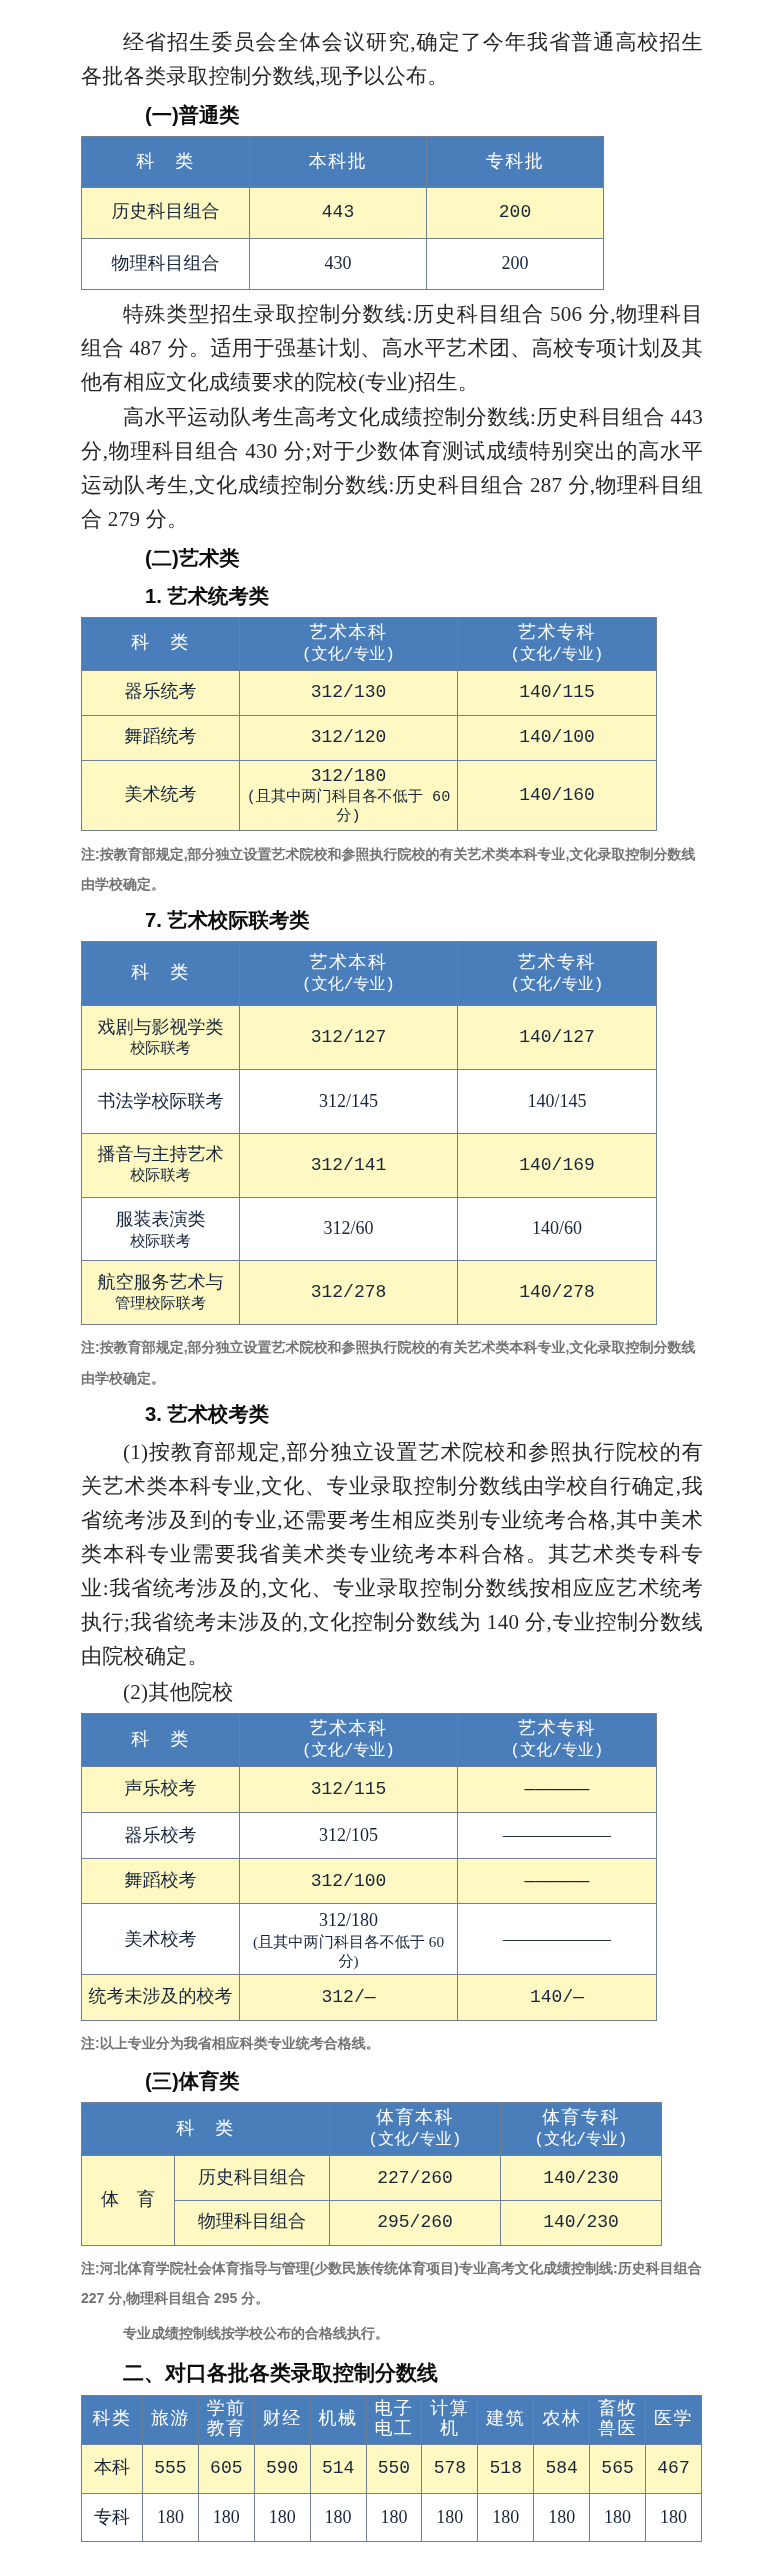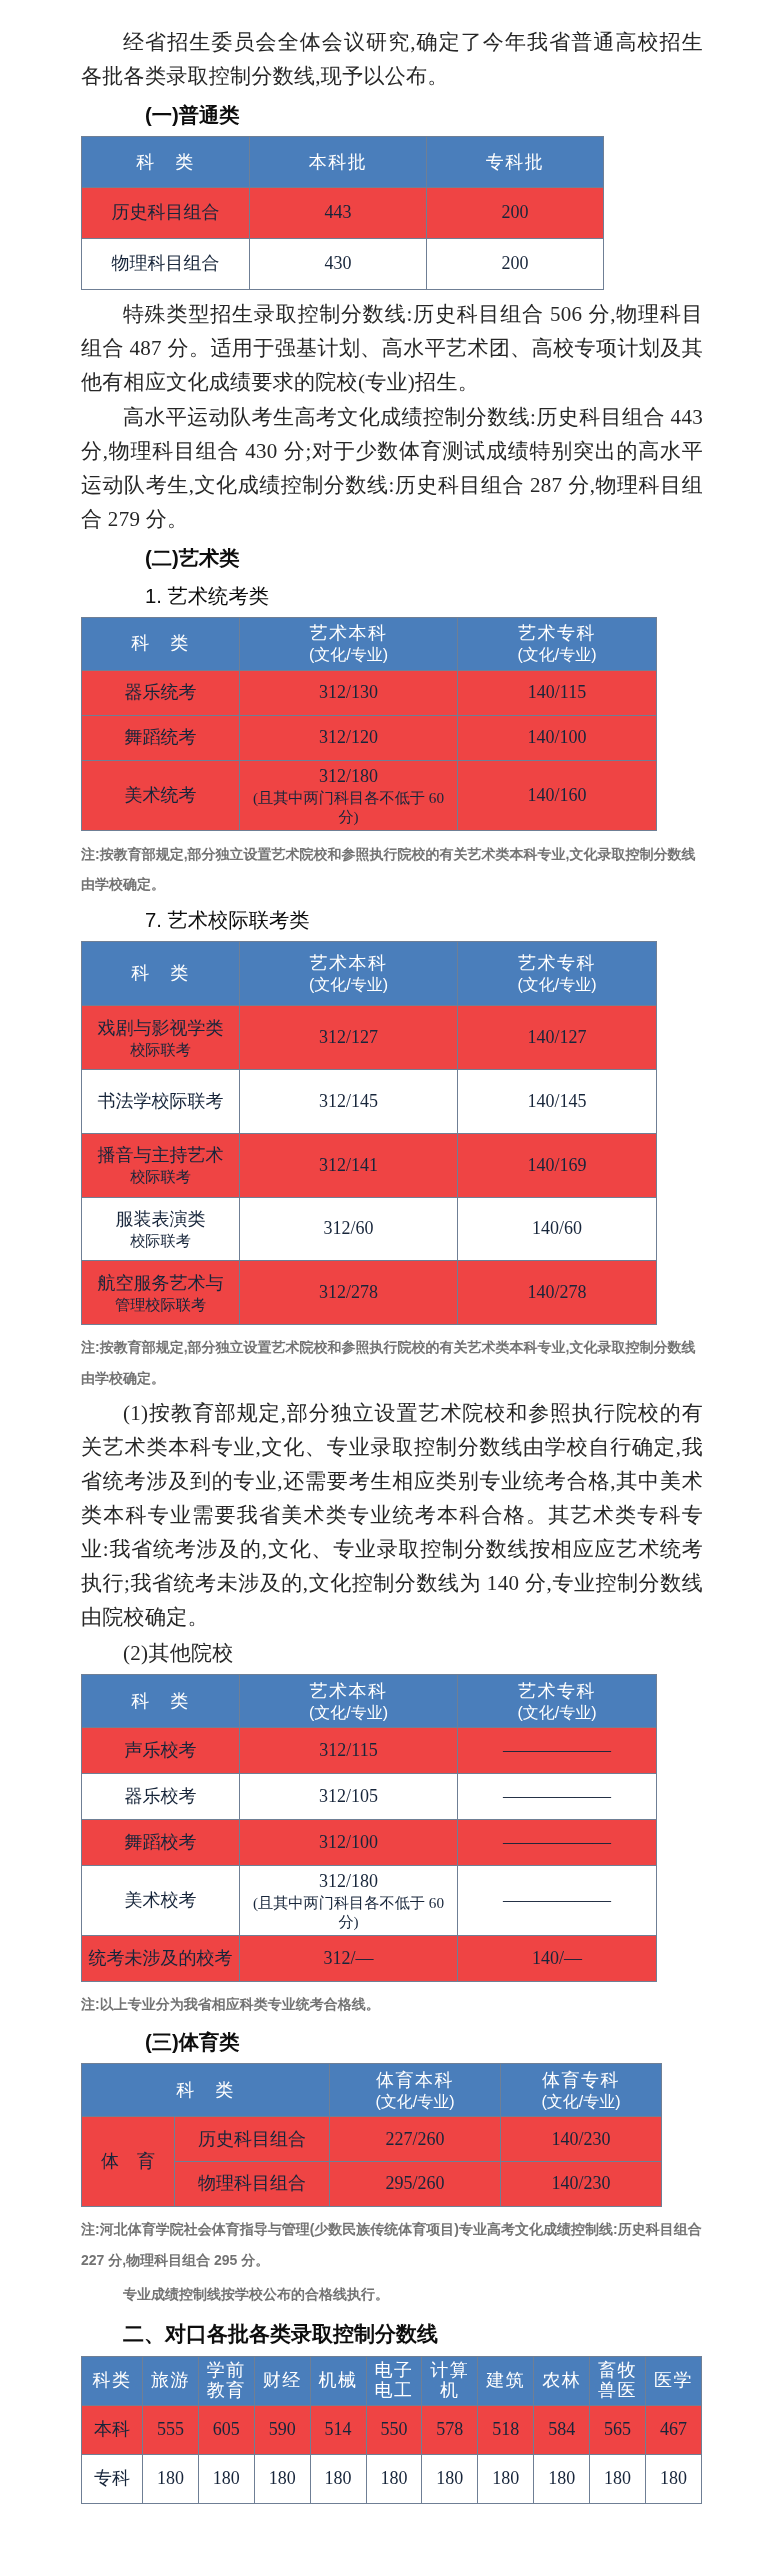--- a/index.html
+++ b/index.html
@@ -41,21 +41,21 @@
     font-size:20.3px;
     font-weight:bold;
     line-height:33px;
     text-indent:64px;
     color:#0d0d0d;
   }
   h4.subsub{
     margin:4.4px 0 4.4px 0;
     font-family:"Liberation Sans","DejaVu Sans",sans-serif;
     font-size:20.3px;
-    font-weight:normal;
+    font-weight:bold;
     line-height:33px;
     text-indent:64px;
     color:#0d0d0d;
   }
   p.note{
     margin:4.4px 0 2.9px 0;
     font-family:"Liberation Sans","DejaVu Sans",sans-serif;
     font-size:14px;
     font-weight:bold;
     line-height:30.5px;
@@ -74,25 +74,25 @@
     vertical-align:middle;
     font-size:18px;
     line-height:23px;
     padding:4.4px 1.5px;
     color:#17253a;
   }
   table.score th{
     background:#4a7ebb;
     color:#ffffff;
     font-weight:normal;
-    font-family:Liberation Sans, sans-serif;
+    font-family:Liberation Mono, monospace;
     letter-spacing:1.5px;
   }
   table.score th .sub{display:block;font-size:16px;line-height:20.3px;letter-spacing:0;}
-  table.score tr.band td{background:#ef4444;}
+  table.score tr.band td{background:#fef9c3;font-family:Liberation Mono, monospace;}
   table.score tr.plain td{background:#ffffff;}
   .cell-sub{display:block;font-size:15.2px;line-height:19px;}
   .t-common{width:522px;margin-left:42px;}
   .t-common col.c0{width:168px;}
   .t-common col.c1{width:177px;}
   .t-common col.c2{width:177px;}
   .t-common td,.t-common th{height:41px;}
   .t-art{width:575px;margin-left:16px;}
   .t-art col.c0{width:158px;}
   .t-art col.c1{width:218px;}
@@ -267,20 +267,21 @@
           <span class="cell-sub">管理校际联考</span>
         </td>
         <td>312/278</td>
         <td>140/278</td>
       </tr>
     </tbody>
   </table>
 
   <p class="note">注:按教育部规定,部分独立设置艺术院校和参照执行院校的有关艺术类本科专业,文化录取控制分数线由学校确定。</p>
 
+  <h4 class="subsub">3. 艺术校考类</h4>
 
   <p class="body">(1)按教育部规定,部分独立设置艺术院校和参照执行院校的有关艺术类本科专业,文化、专业录取控制分数线由学校自行确定,我省统考涉及到的专业,还需要考生相应类别专业统考合格,其中美术类本科专业需要我省美术类专业统考本科合格。其艺术类专科专业:我省统考涉及的,文化、专业录取控制分数线按相应应艺术统考执行;我省统考未涉及的,文化控制分数线为 140 分,专业控制分数线由院校确定。</p>
   <p class="body">(2)其他院校</p>
 
   <table class="score t-other">
     <colgroup>
         <col class="c0">
         <col class="c1">
         <col class="c2">
       </colgroup>

